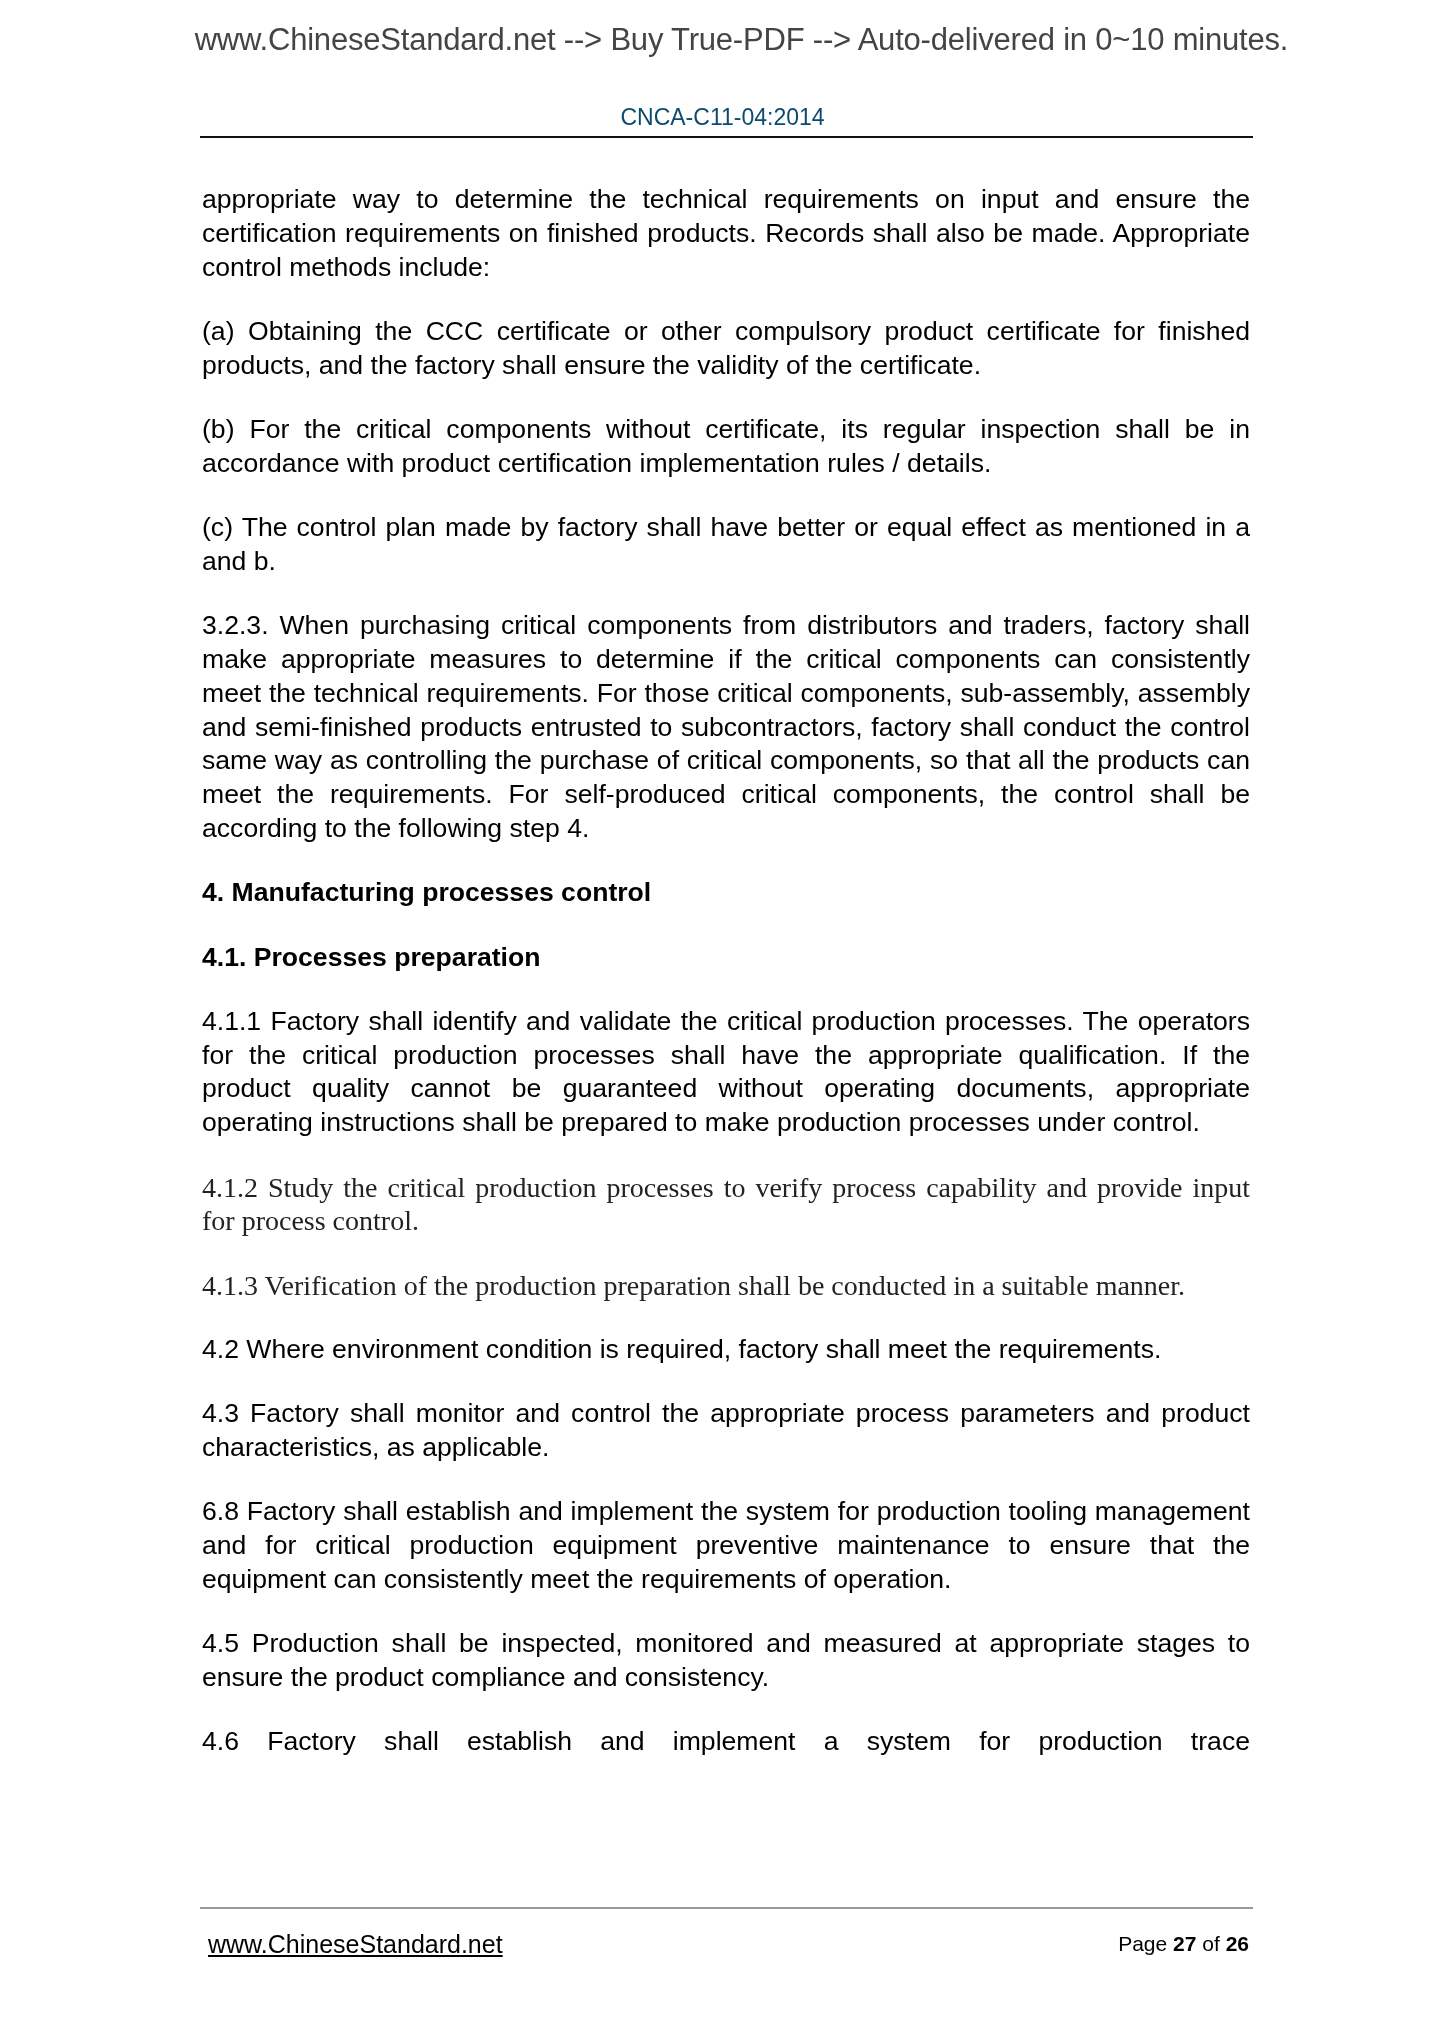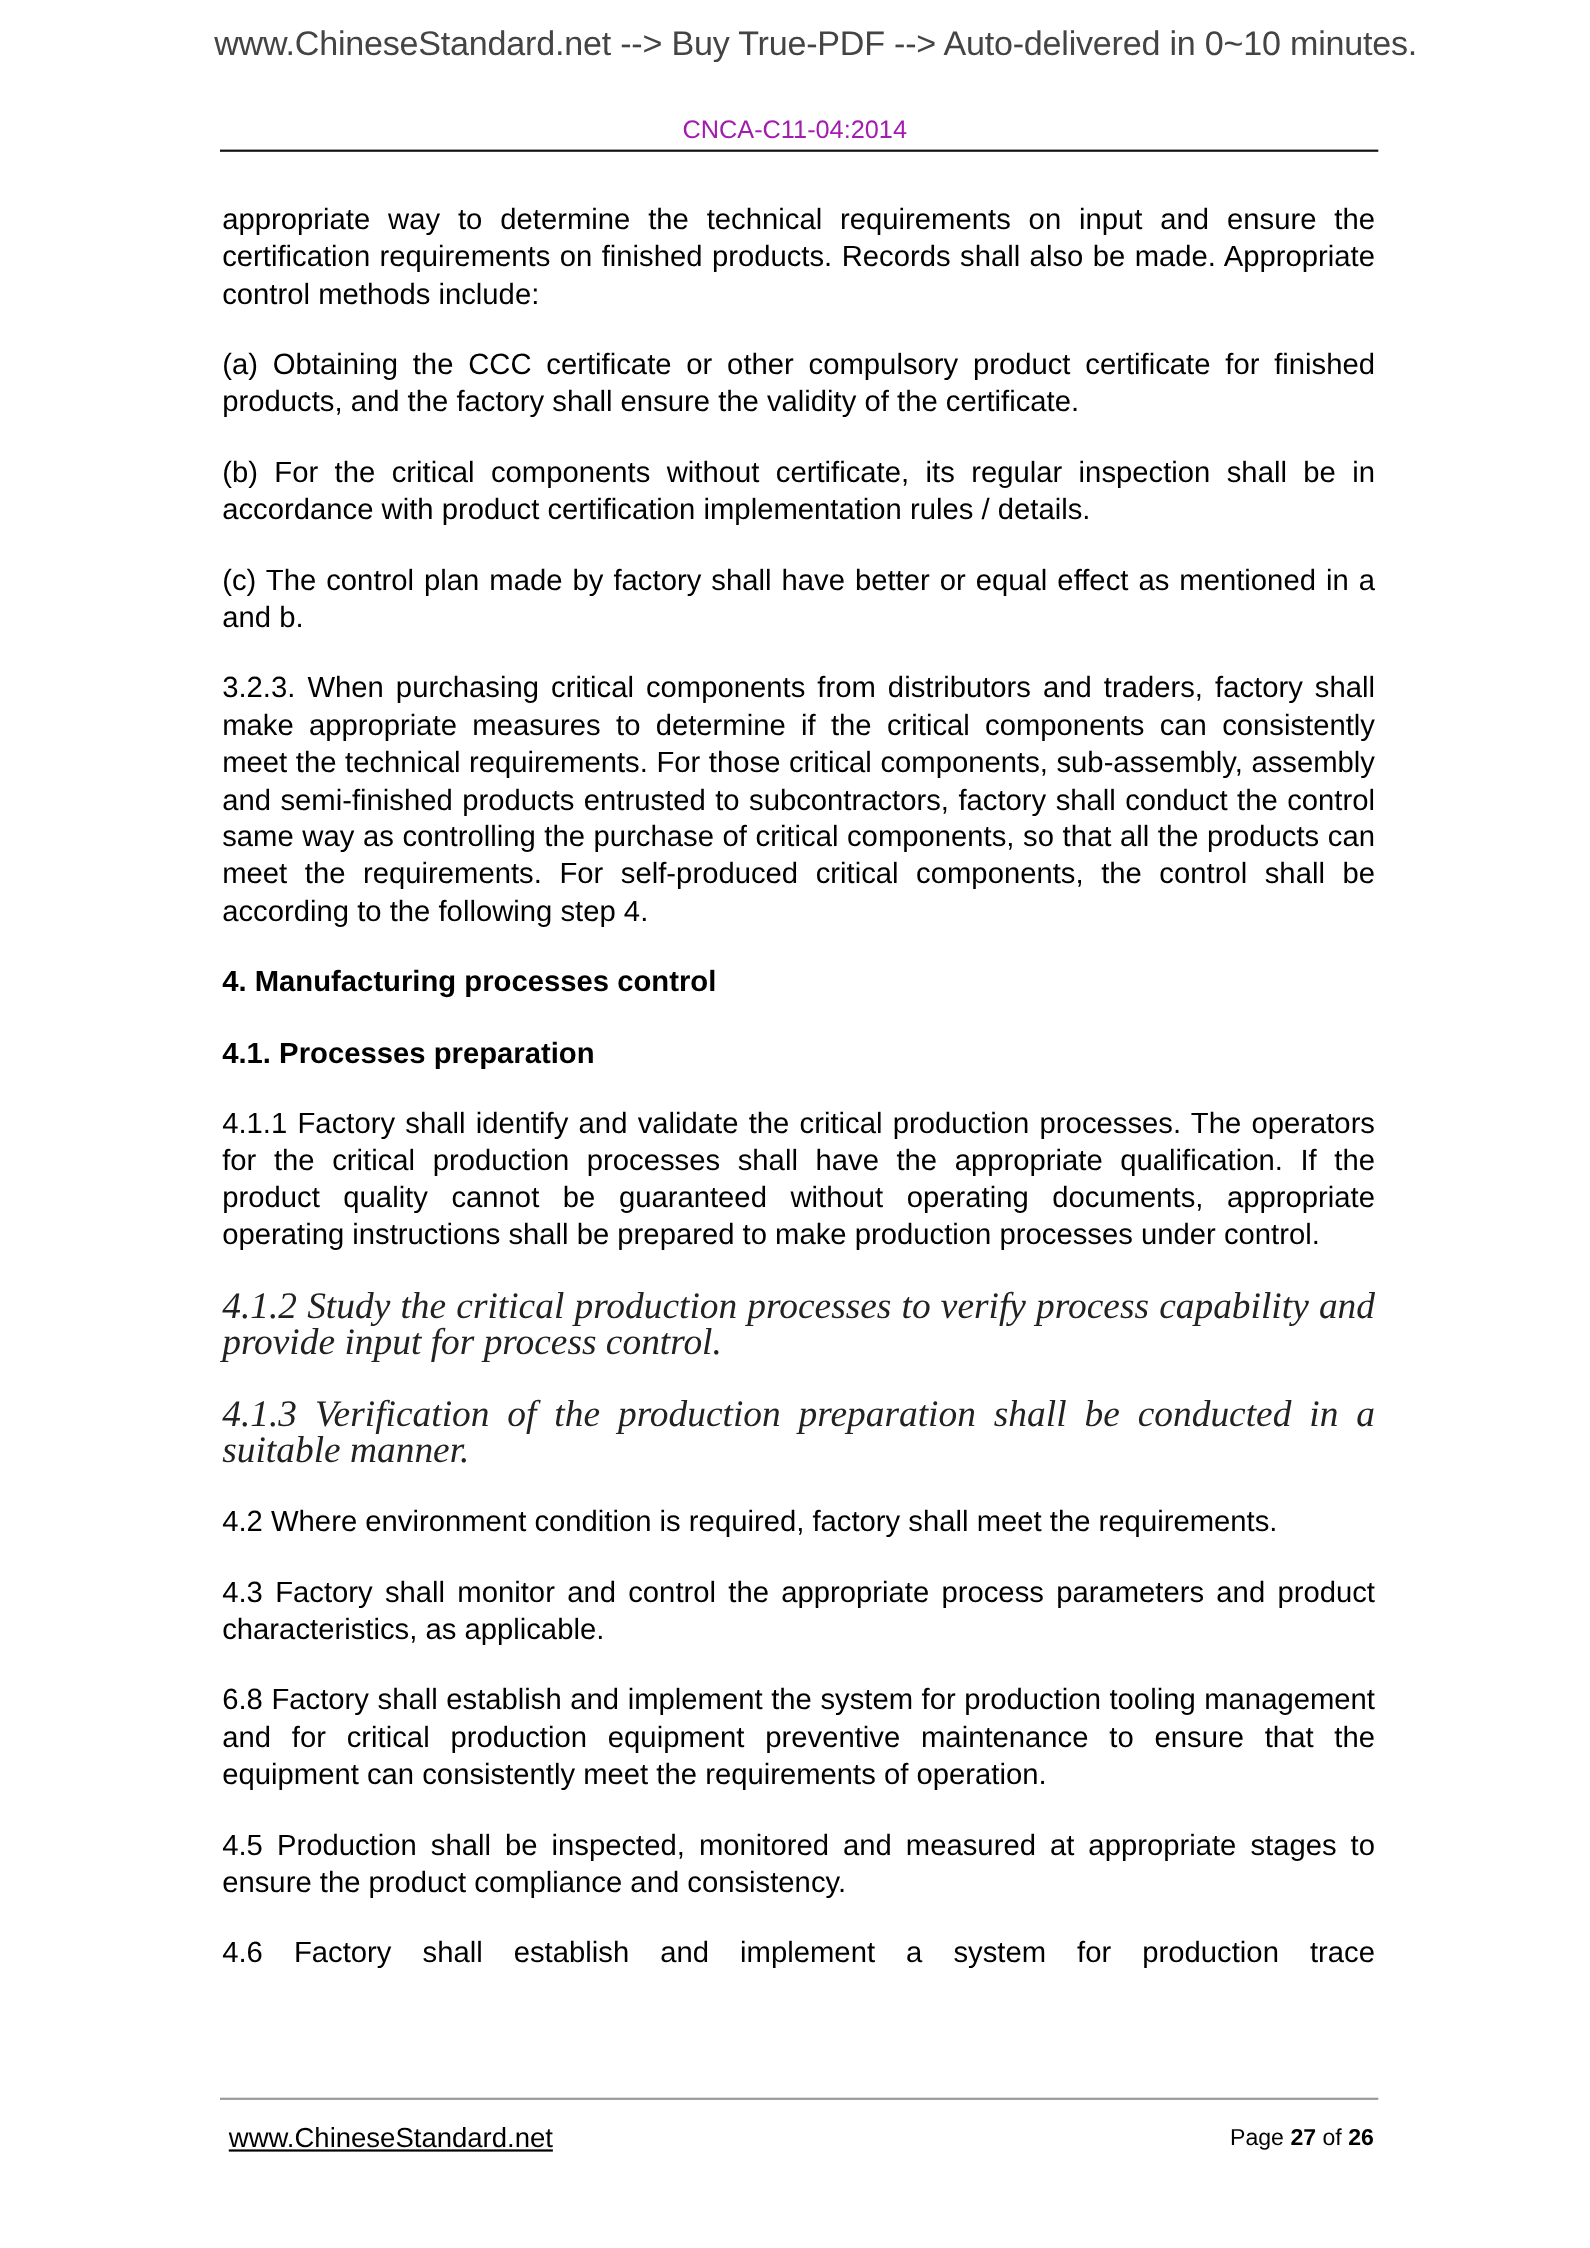--- a/index.html
+++ b/index.html
@@ -1,23 +1,23 @@
 <!DOCTYPE html>
 <html><head>
 <meta charset="utf-8">
 <style>
   html, body { margin: 0; padding: 0; background: #ffffff; }
   body { width: 1445px; height: 2044px; position: relative; overflow: hidden; font-family: "Liberation Sans", sans-serif; color: #000; }
   .banner { position: absolute; top: 22px; left: 0; width: 1445px; text-align: center; font-size: 31px; color: #444; letter-spacing: -0.2px; margin-left: 19px; }
-  .docid { position: absolute; top: 104px; left: 0; width: 1445px; text-align: center; font-size: 23px; color: #a21caf; }
+  .docid { position: absolute; top: 104px; left: 0; width: 1445px; text-align: center; font-size: 23px; color: #0c4a6e; }
   .hrule { position: absolute; top: 136px; left: 200px; width: 1053px; height: 2px; background: #111; }
   .content { position: absolute; top: 183px; left: 202px; width: 1048px; font-size: 26.6px; line-height: 33.8px; }
   .content p { margin: 0 0 30.5px 0; text-align: justify; }
   .content p.h { font-weight: bold; margin-bottom: 30.5px; }
-  .content p.it { font-family: "Liberation Serif", serif; font-style: italic; font-size: 34px; color: #222; }
+  .content p.it { font-family: "Liberation Serif", serif; font-size: 28px; color: #222; }
   .frule { position: absolute; top: 1907px; left: 200px; width: 1053px; height: 2px; background: #999; }
   .flink { position: absolute; top: 1930px; left: 208px; font-size: 25px; text-decoration: underline; color: #000000; }
   .fpage { position: absolute; top: 1932px; right: 196px; font-size: 21px; color: #000; }
   .fpage b { font-weight: bold; }
 </style>
 </head>
 <body>
 
 <div class="banner">www.ChineseStandard.net --&gt; Buy True-PDF --&gt; Auto-delivered in 0~10 minutes.</div>
 <div class="docid">CNCA-C11-04:2014</div>

